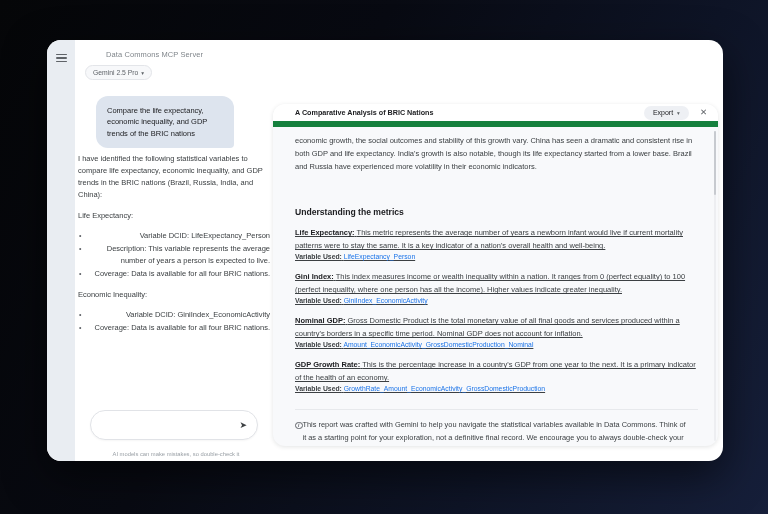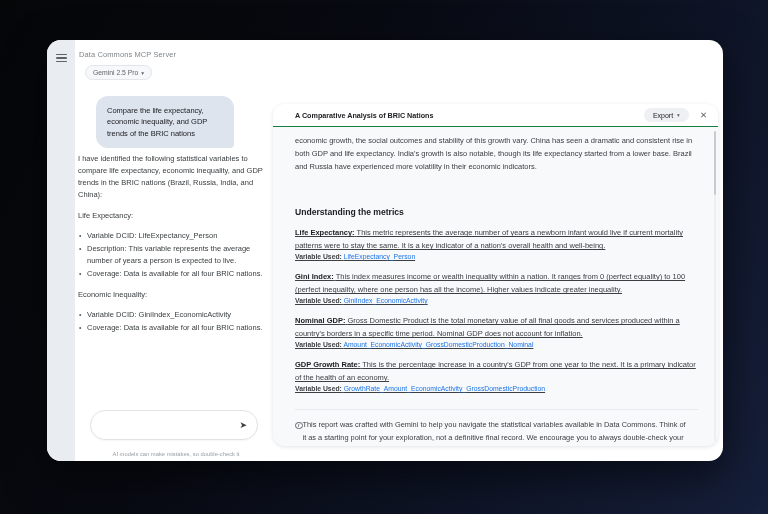--- a/index.html
+++ b/index.html
@@ -16,57 +16,57 @@
   .window{
     position:absolute; left:47px; top:40px; width:676px; height:421px;
     background:#ffffff; border-radius:14px; box-shadow:0 14px 42px rgba(0,0,0,.55);
     overflow:hidden;
   }
   
   .rail{position:absolute;left:0;top:0;bottom:0;width:28px;background:var(--sidebar);}
   .hamburger{position:absolute;left:9px;top:14px;width:11px;height:8px;cursor:pointer;}
   .hamburger i{display:block;height:1.4px;background:#5f6368;margin-bottom:1.9px;border-radius:1px;}
   
-  .app-title{position:absolute;left:32px;top:10px;font-size:7.5px;color:var(--muted2);letter-spacing:.1px;}
+  .app-title{position:absolute;left:59px;top:10px;font-size:7.5px;color:var(--muted2);letter-spacing:.1px;}
   .model-chip{
     position:absolute;left:38px;top:25px;display:inline-flex;align-items:center;gap:3px;
     background:#f7f8fa;border:1px solid #e3e5e9;border-radius:8px;padding:3px 7px;
     font-size:6.8px;color:#5f6368;cursor:pointer;
   }
   .model-chip .caret{font-size:5.5px;color:#5f6368;}
   
   .bubble{
     position:absolute;left:49px;top:56px;width:138px;background:var(--bubble);
     border-radius:12px 12px 4px 12px;padding:9px 11px;font-size:7.5px;line-height:1.5;
     color:var(--text-dark);
   }
   
   .assistant{position:absolute;left:31px;top:113px;width:192px;font-size:7.5px;line-height:1.6;color:var(--text);}
   .assistant p.head{margin:9px 0 8px;}
-  .assistant ul{list-style:none;margin:0 0 2px;}
+  .assistant ul{list-style:none;margin:0 0 2px;text-align:right;}
   .assistant li{position:relative;padding-left:9px;margin-bottom:1px;}
   .assistant li::before{content:"•";position:absolute;left:1px;top:0;color:#5f6368;font-size:7px;}
   
   .input-fade{position:absolute;left:29px;top:346px;width:202px;height:24px;
     background:linear-gradient(rgba(255,255,255,0),#ffffff 85%);}
   .chat-input{
     position:absolute;left:43px;top:370px;width:168px;height:30px;background:#fff;
     border:1px solid #e1e3e7;border-radius:15px;box-shadow:0 1px 2px rgba(0,0,0,.04);
     display:flex;align-items:center;padding:0 10px;
   }
   .chat-input input{flex:1;border:none;outline:none;font-size:7.5px;background:transparent;color:var(--text-dark);}
   .send-btn{font-size:9px;color:#3c4043;cursor:pointer;line-height:1;}
   .disclaimer{position:absolute;left:20px;top:411px;width:218px;text-align:center;font-size:5.8px;color:var(--muted);}
   
   .doc-card{
     position:absolute;left:226px;top:64px;width:445px;height:342px;background:var(--card-body);
     border-radius:12px;box-shadow:0 1px 4px rgba(60,64,67,.14);overflow:hidden;
   }
   .doc-header{
-    height:23px;background:#ffffff;border-bottom:1px solid #15803d;
+    height:23px;background:#ffffff;border-bottom:6px solid #15803d;
     display:flex;align-items:center;padding:0 11px 0 22px;
   }
   .doc-title{font-size:7.2px;font-weight:600;color:var(--text-dark);}
   .export-btn{
     margin-left:auto;display:inline-flex;align-items:center;gap:4px;background:#eef0f4;
     border-radius:10px;padding:3.5px 9px;font-size:7px;color:var(--text-dark);cursor:pointer;
   }
   .export-btn .caret{font-size:5.5px;color:#5f6368;}
   .doc-close{margin-left:11px;font-size:8.5px;color:#5f6368;cursor:pointer;line-height:1;}
   .doc-body{padding:8px 20px 0 22px;font-size:7.5px;line-height:1.72;color:var(--text);position:relative;}

